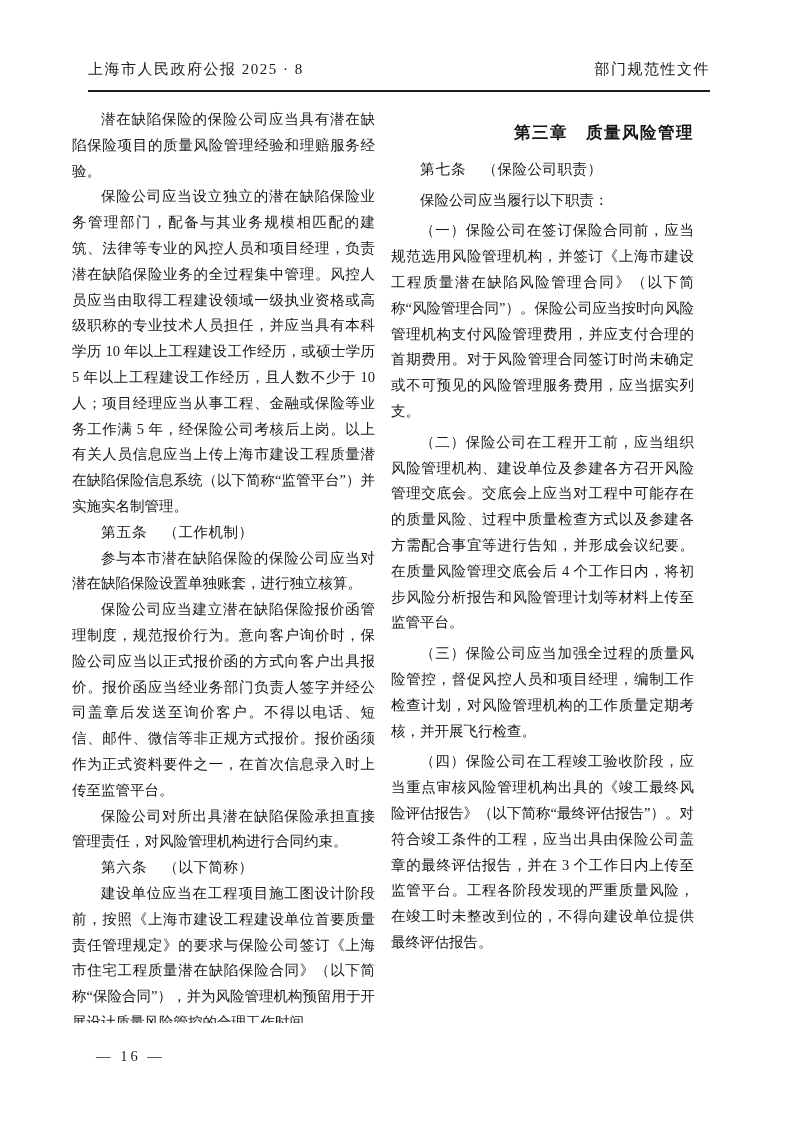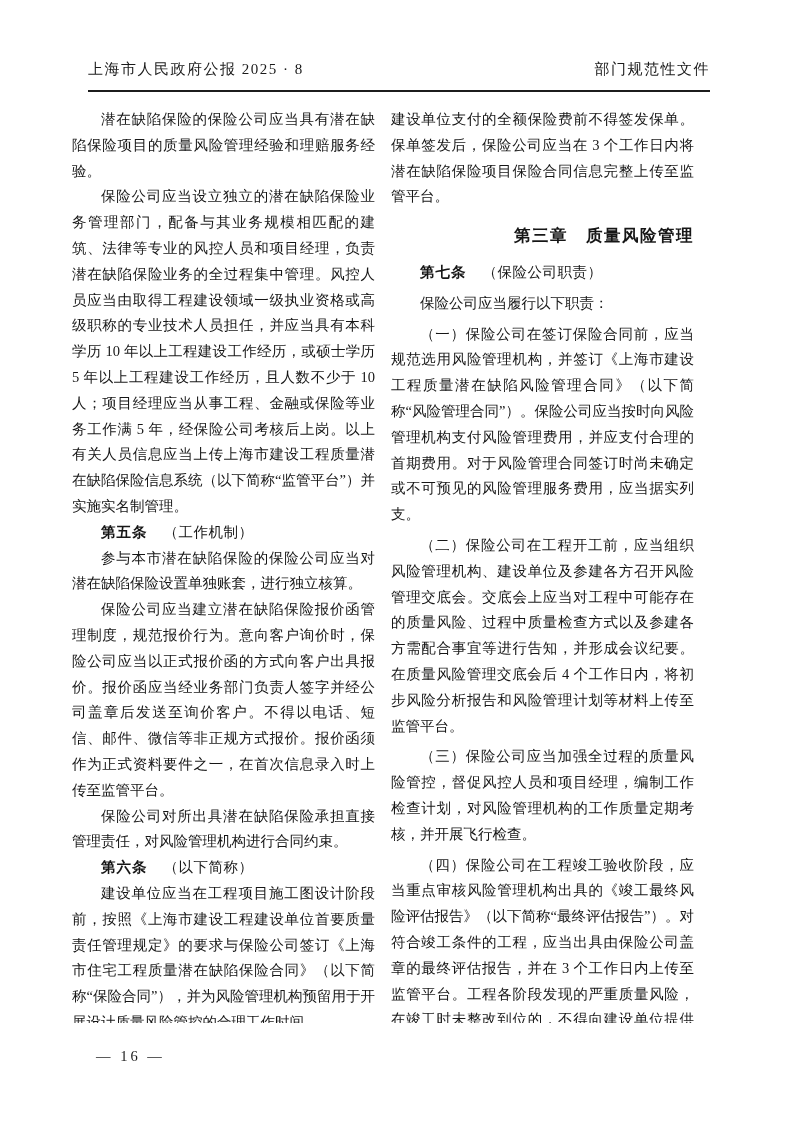--- a/index.html
+++ b/index.html
@@ -47,21 +47,21 @@
     font-size: 14.5px;
     line-height: 25.8px;
     text-align: justify;
     text-justify: inter-character;
     color: #161616;
     overflow: hidden;
   }
   .para { text-indent: 2em; }
   .para.noindent { text-indent: 0; }
   .col-right .para { margin-bottom: 5px; }
-  .article-label { font-weight: bold; margin-right: 1.1em; letter-spacing: 1px; }
+  .article-label { font-weight: normal; margin-right: 1.1em; letter-spacing: 1px; }
   .article-title { letter-spacing: 0.5px; }
   .chapter-heading {
     font-size: 16.5px;
     font-weight: bold;
     text-align: right;
     text-indent: 0;
     margin: 13px 0 11px 0;
     letter-spacing: 1.5px;
   }
   .footer {
@@ -92,21 +92,20 @@
       <p class="para"><span class="article-label">第五条</span><span class="article-title">（工作机制）</span></p>
       <p class="para">参与本市潜在缺陷保险的保险公司应当对潜在缺陷保险设置单独账套，进行独立核算。</p>
       <p class="para">保险公司应当建立潜在缺陷保险报价函管理制度，规范报价行为。意向客户询价时，保险公司应当以正式报价函的方式向客户出具报价。报价函应当经业务部门负责人签字并经公司盖章后发送至询价客户。不得以电话、短信、邮件、微信等非正规方式报价。报价函须作为正式资料要件之一，在首次信息录入时上传至监管平台。</p>
       <p class="para">保险公司对所出具潜在缺陷保险承担直接管理责任，对风险管理机构进行合同约束。</p>
       <p class="para"><span class="article-label">第六条</span><span class="article-title">（以下简称）</span></p>
       <p class="para">建设单位应当在工程项目施工图设计阶段前，按照《上海市建设工程建设单位首要质量责任管理规定》的要求与保险公司签订《上海市住宅工程质量潜在缺陷保险合同》（以下简称“保险合同”），并为风险管理机构预留用于开展设计质量风险管控的合理工作时间。</p>
 
     </section>
 
     <section class="col col-right">
-      <p class="para noindent">建设单位支付的全额保险费前不得签发保单。保单签发后，保险公司应当在 3 个工作日内将潜在缺陷保险项目保险合同信息完整上传至监管平台。</p>
       <h2 class="chapter-heading">第三章　质量风险管理</h2>
       <p class="para"><span class="article-label">第七条</span><span class="article-title">（保险公司职责）</span></p>
       <p class="para">保险公司应当履行以下职责：</p>
       <p class="para">（一）保险公司在签订保险合同前，应当规范选用风险管理机构，并签订《上海市建设工程质量潜在缺陷风险管理合同》（以下简称“风险管理合同”）。保险公司应当按时向风险管理机构支付风险管理费用，并应支付合理的首期费用。对于风险管理合同签订时尚未确定或不可预见的风险管理服务费用，应当据实列支。</p>
       <p class="para">（二）保险公司在工程开工前，应当组织风险管理机构、建设单位及参建各方召开风险管理交底会。交底会上应当对工程中可能存在的质量风险、过程中质量检查方式以及参建各方需配合事宜等进行告知，并形成会议纪要。在质量风险管理交底会后 4 个工作日内，将初步风险分析报告和风险管理计划等材料上传至监管平台。</p>
       <p class="para">（三）保险公司应当加强全过程的质量风险管控，督促风控人员和项目经理，编制工作检查计划，对风险管理机构的工作质量定期考核，并开展飞行检查。</p>
       <p class="para">（四）保险公司在工程竣工验收阶段，应当重点审核风险管理机构出具的《竣工最终风险评估报告》（以下简称“最终评估报告”）。对符合竣工条件的工程，应当出具由保险公司盖章的最终评估报告，并在 3 个工作日内上传至监管平台。工程各阶段发现的严重质量风险，在竣工时未整改到位的，不得向建设单位提供最终评估报告。</p>
 
     </section>
 

